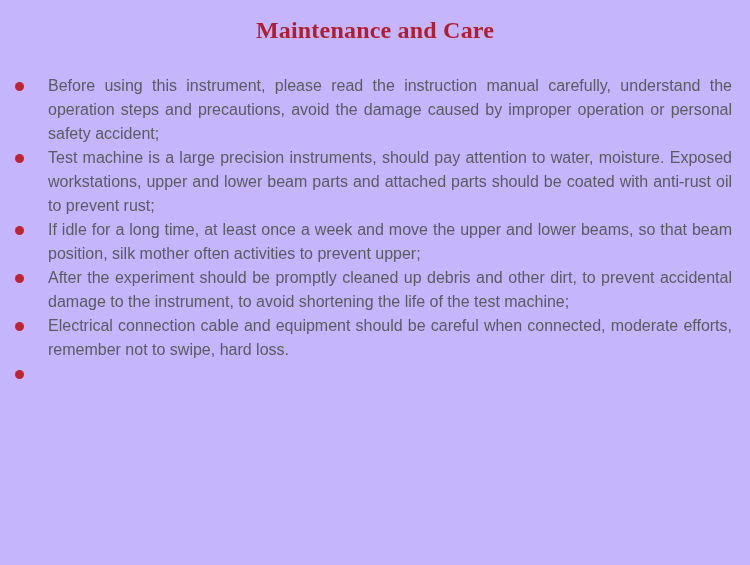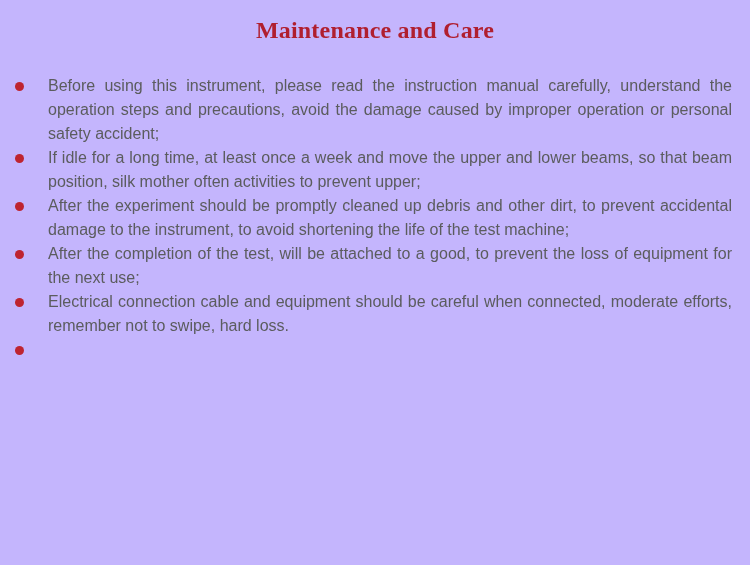--- a/index.html
+++ b/index.html
@@ -57,35 +57,35 @@
 
   <h1 class="title">Maintenance and Care</h1>
 
   <ul class="list">
 
     <li class="item">
       <span class="bullet"></span>
       <span>Before using this instrument, please read the instruction manual carefully, understand the operation steps and precautions, avoid the damage caused by improper operation or personal safety accident;</span>
     </li>
 
+    <li class="item">
+      <span class="bullet"></span>
+      <span>Test machine is a large precision instruments, should pay attention to water, moisture. Exposed workstations, upper and lower beam parts and attached parts should be coated with anti-rust oil to prevent rust;</span>
+    </li>
 
     <li class="item">
       <span class="bullet"></span>
       <span>If idle for a long time, at least once a week and move the upper and lower beams, so that beam position, silk mother often activities to prevent upper;</span>
     </li>
 
     <li class="item">
       <span class="bullet"></span>
       <span>After the experiment should be promptly cleaned up debris and other dirt, to prevent accidental damage to the instrument, to avoid shortening the life of the test machine;</span>
     </li>
 
-    <li class="item">
-      <span class="bullet"></span>
-      <span>After the completion of the test, will be attached to a good, to prevent the loss of equipment for the next use;</span>
-    </li>
 
     <li class="item">
       <span class="bullet"></span>
       <span>Electrical connection cable and equipment should be careful when connected, moderate efforts, remember not to swipe, hard loss.</span>
     </li>
 
     <li class="item">
       <span class="bullet"></span>
     </li>
 

